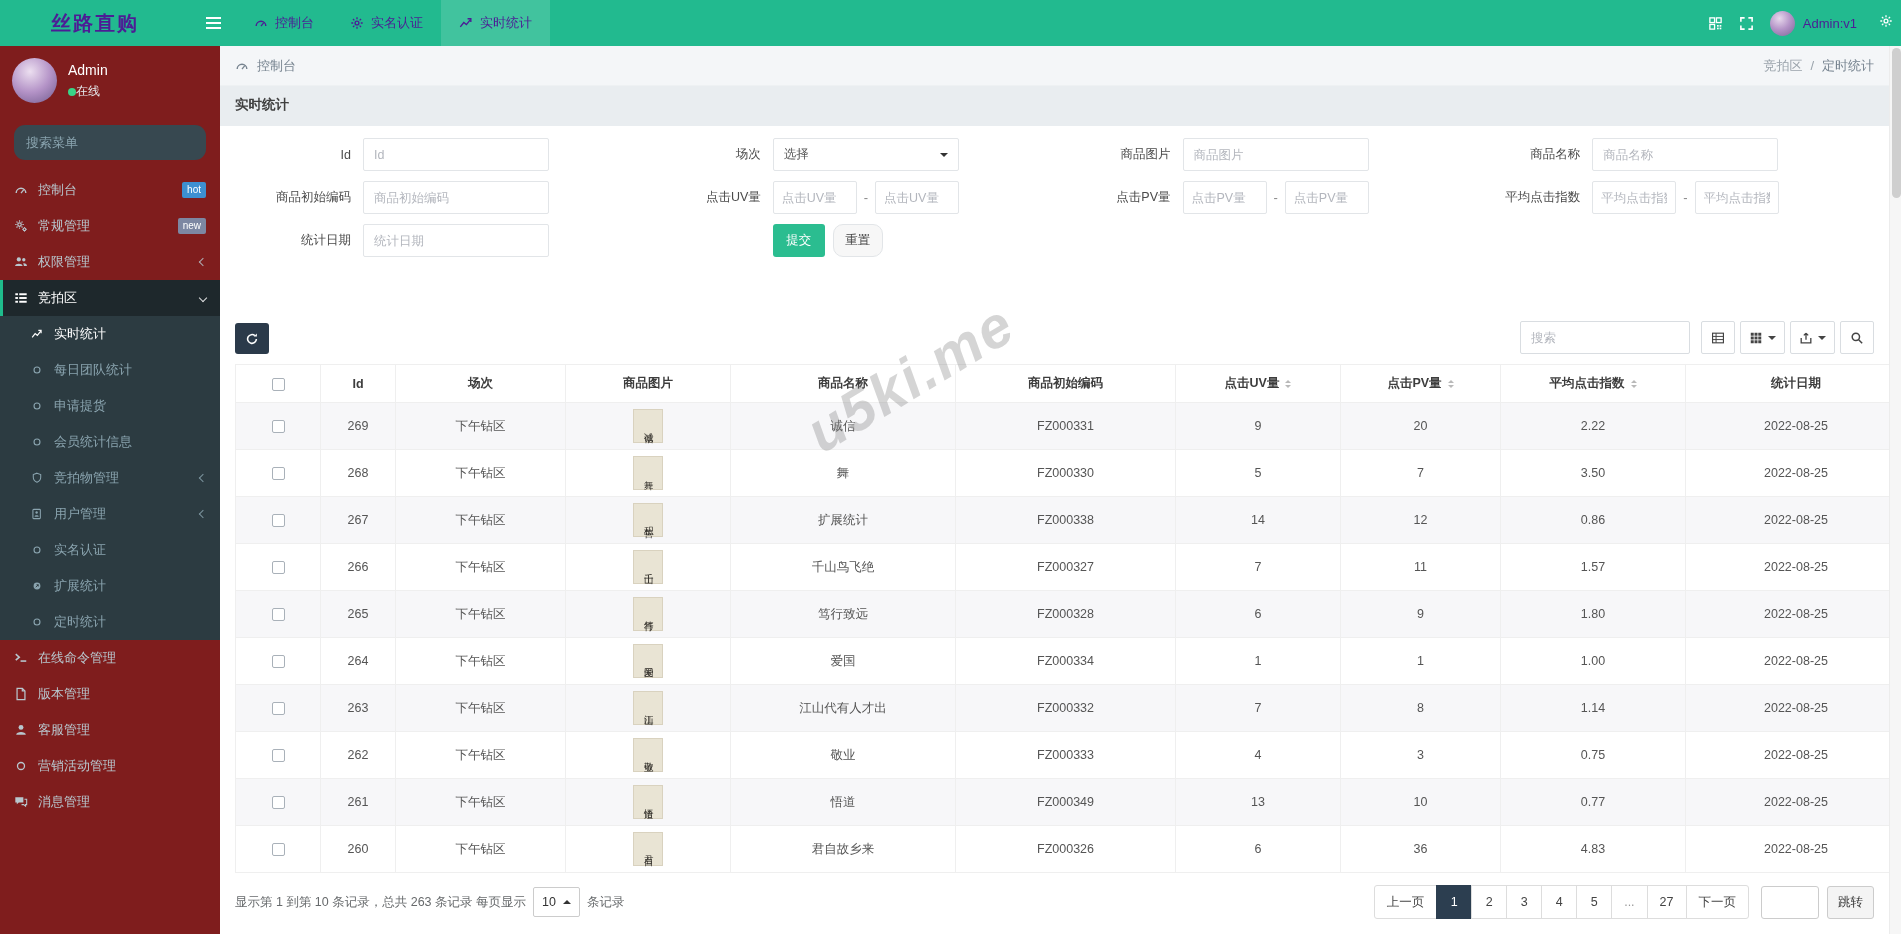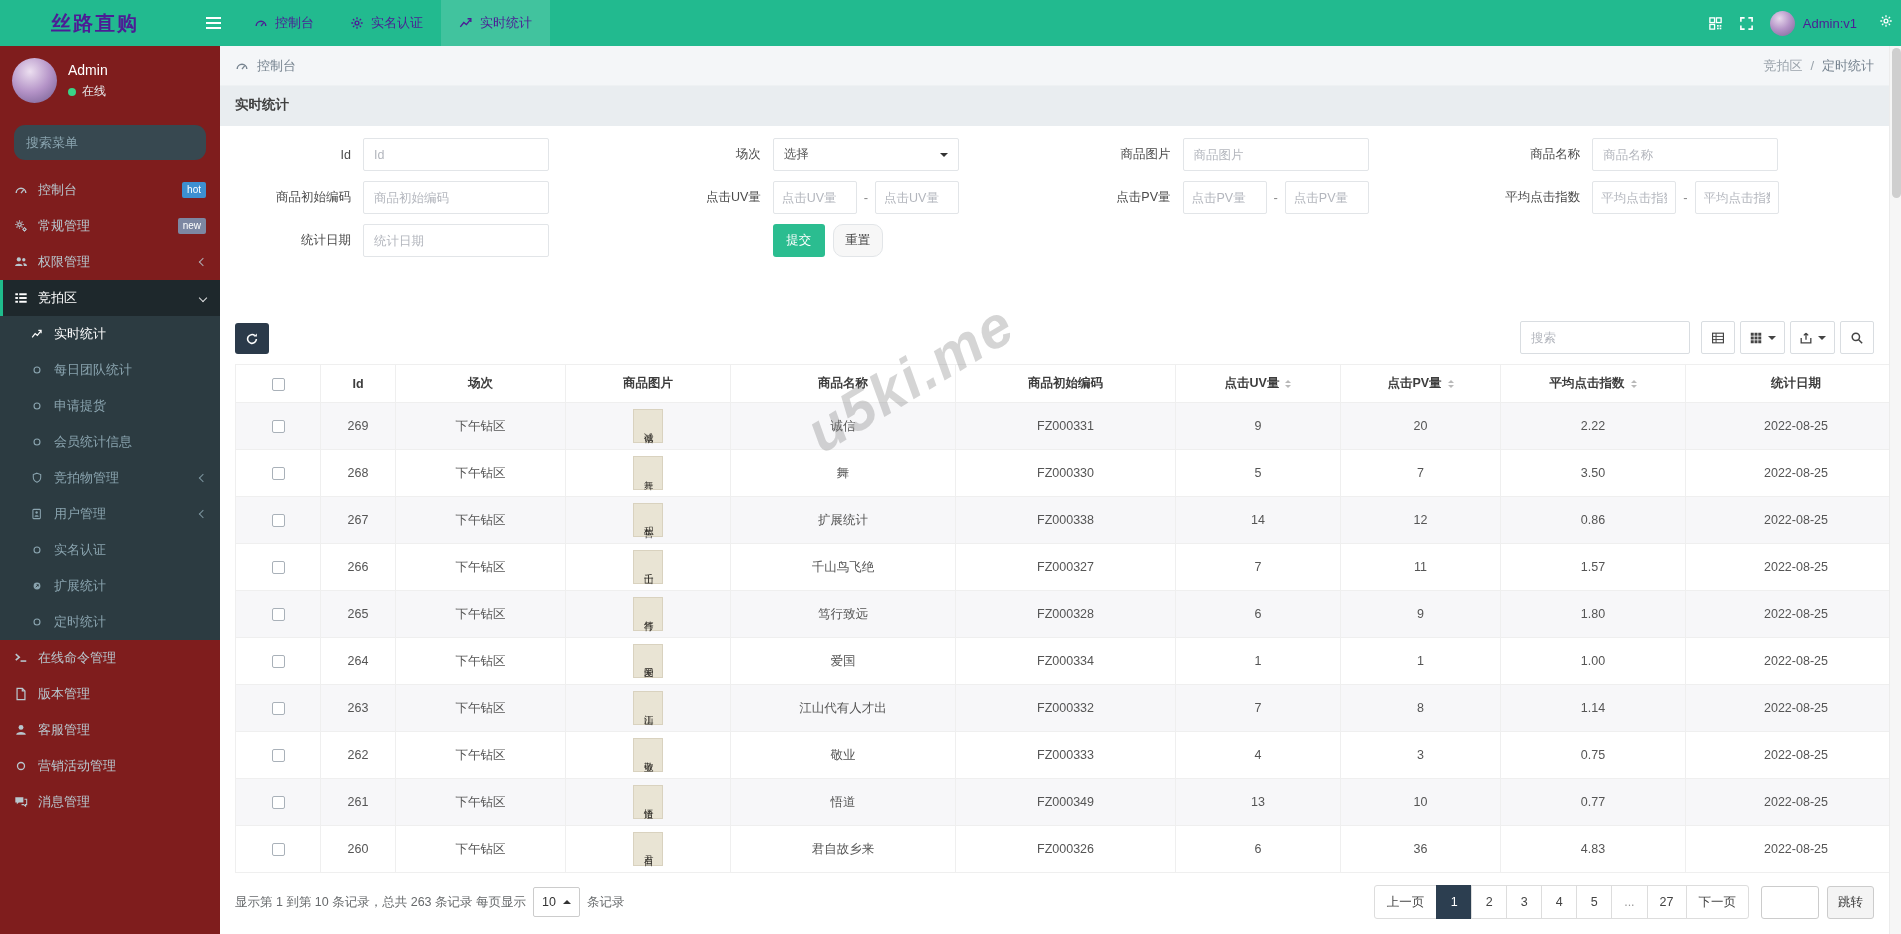--- a/index.html
+++ b/index.html
@@ -22,21 +22,21 @@
 .nav-user{display:flex;align-items:center;gap:8px;cursor:pointer}
 .avatar-sm{width:25px;height:25px;border-radius:50%;background:radial-gradient(circle at 38% 30%,#e7d9ec 0%,#b493c7 48%,#7b6596 100%)}
 .nav-gear{position:absolute;right:8px;top:0;height:41px;display:flex;align-items:center;cursor:pointer}
 
 .wrap{display:flex;height:893px}
 
 .sidebar{width:220px;flex-shrink:0;background:#7f1d1d;color:#b8c7ce;overflow:hidden}
 .user-panel{display:flex;gap:11px;padding:12px 12px 10px}
 .avatar-lg{width:45px;height:45px;border-radius:50%;background:radial-gradient(circle at 40% 30%,#ecdff0 0%,#b493c7 50%,#6f5a8c 100%);flex-shrink:0}
 .u-name{color:#fff;font-size:14px;margin-top:4px}
-.u-status{display:flex;align-items:center;gap:6px;font-size:12px;color:#e8eef0;margin-top:5px}
+.u-status{display:flex;align-items:center;gap:0;font-size:12px;color:#e8eef0;margin-top:5px}
 .dot{width:8px;height:8px;border-radius:50%;background:#3ad487;display:inline-block}
 .s-search{margin:12px 14px 12px;height:35px;display:flex;background:#374850;border-radius:11px;overflow:hidden}
 .s-search input{flex:1;background:transparent;border:none;outline:none;color:#d7e0e4;font-size:13px;padding:0 12px}
 .s-search input::placeholder{color:#8aa4af}
 .s-item{display:flex;align-items:center;gap:10px;height:36px;padding:0 14px;font-size:13px;color:#b8c7ce;cursor:pointer;position:relative}
 .s-item .lbl{white-space:nowrap}
 .s-item.sub{background:#2c3b41;color:#8aa4af;padding-left:30px}
 .s-item.sub .icn{transform:scale(.85)}
 .s-item.sub.active{color:#fff}
 .s-item.parent-active{background:#1e282c;color:#fff;border-left:3px solid #1fbc8c;padding-left:11px}

